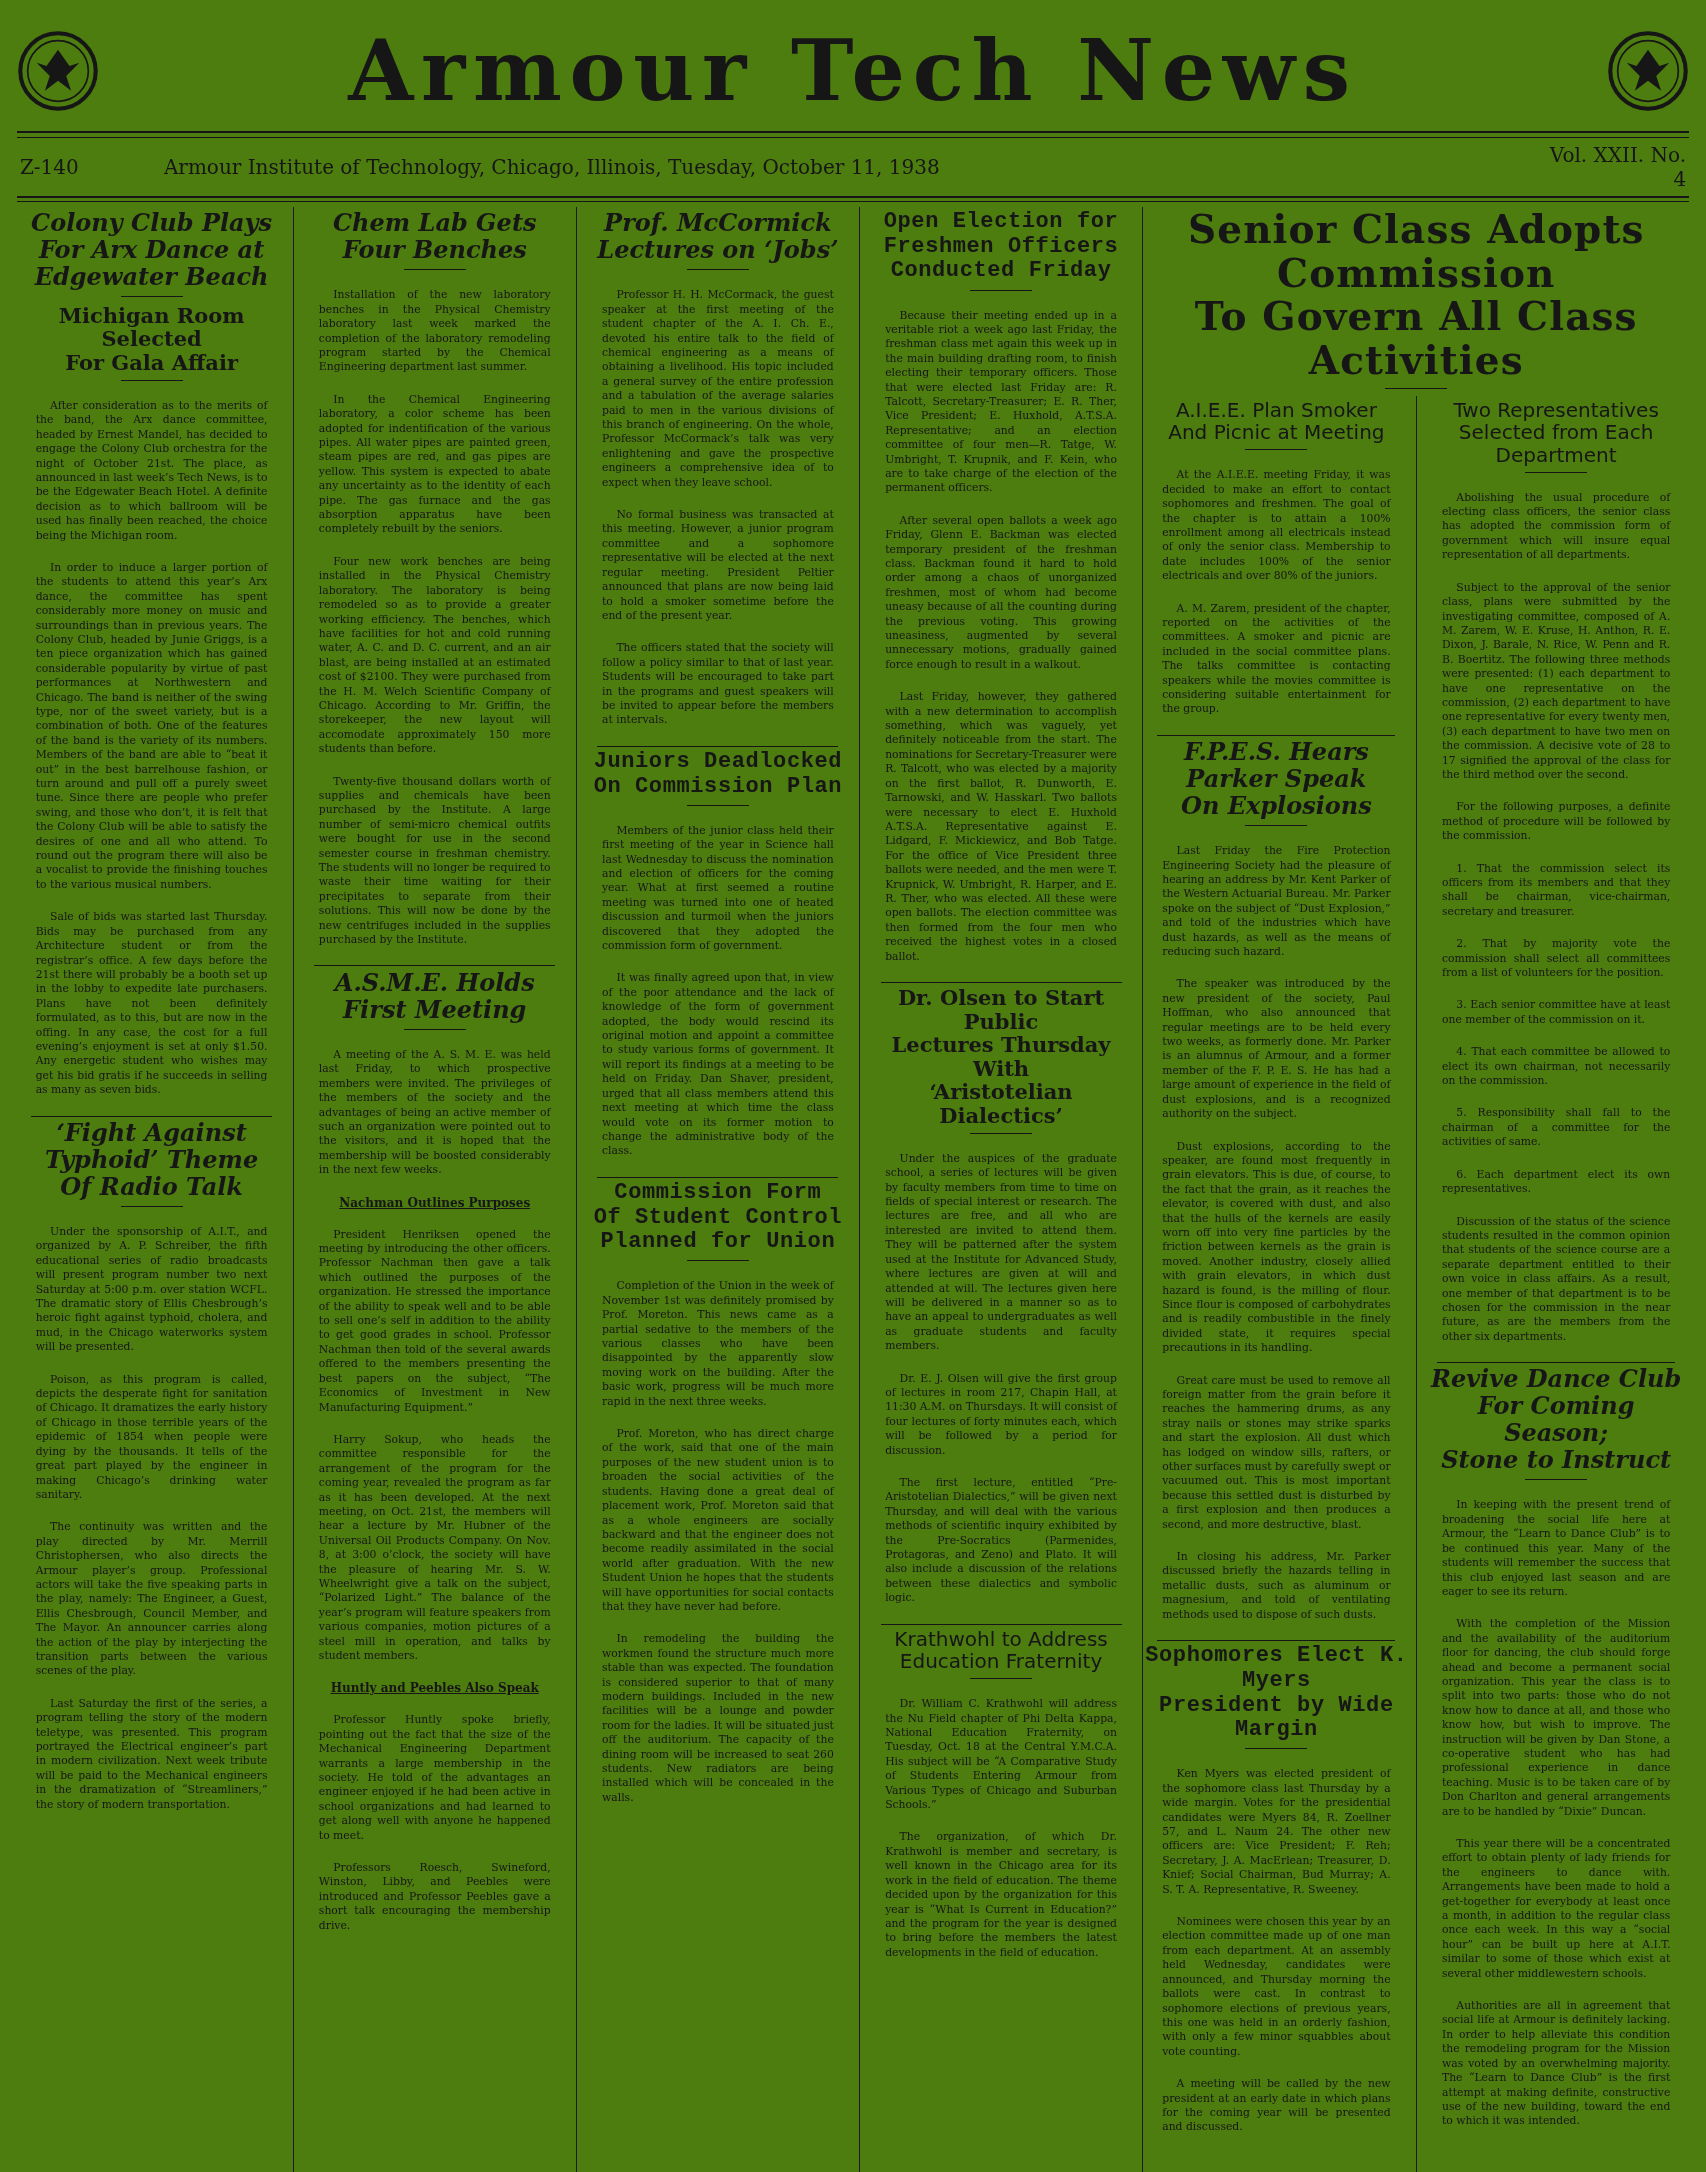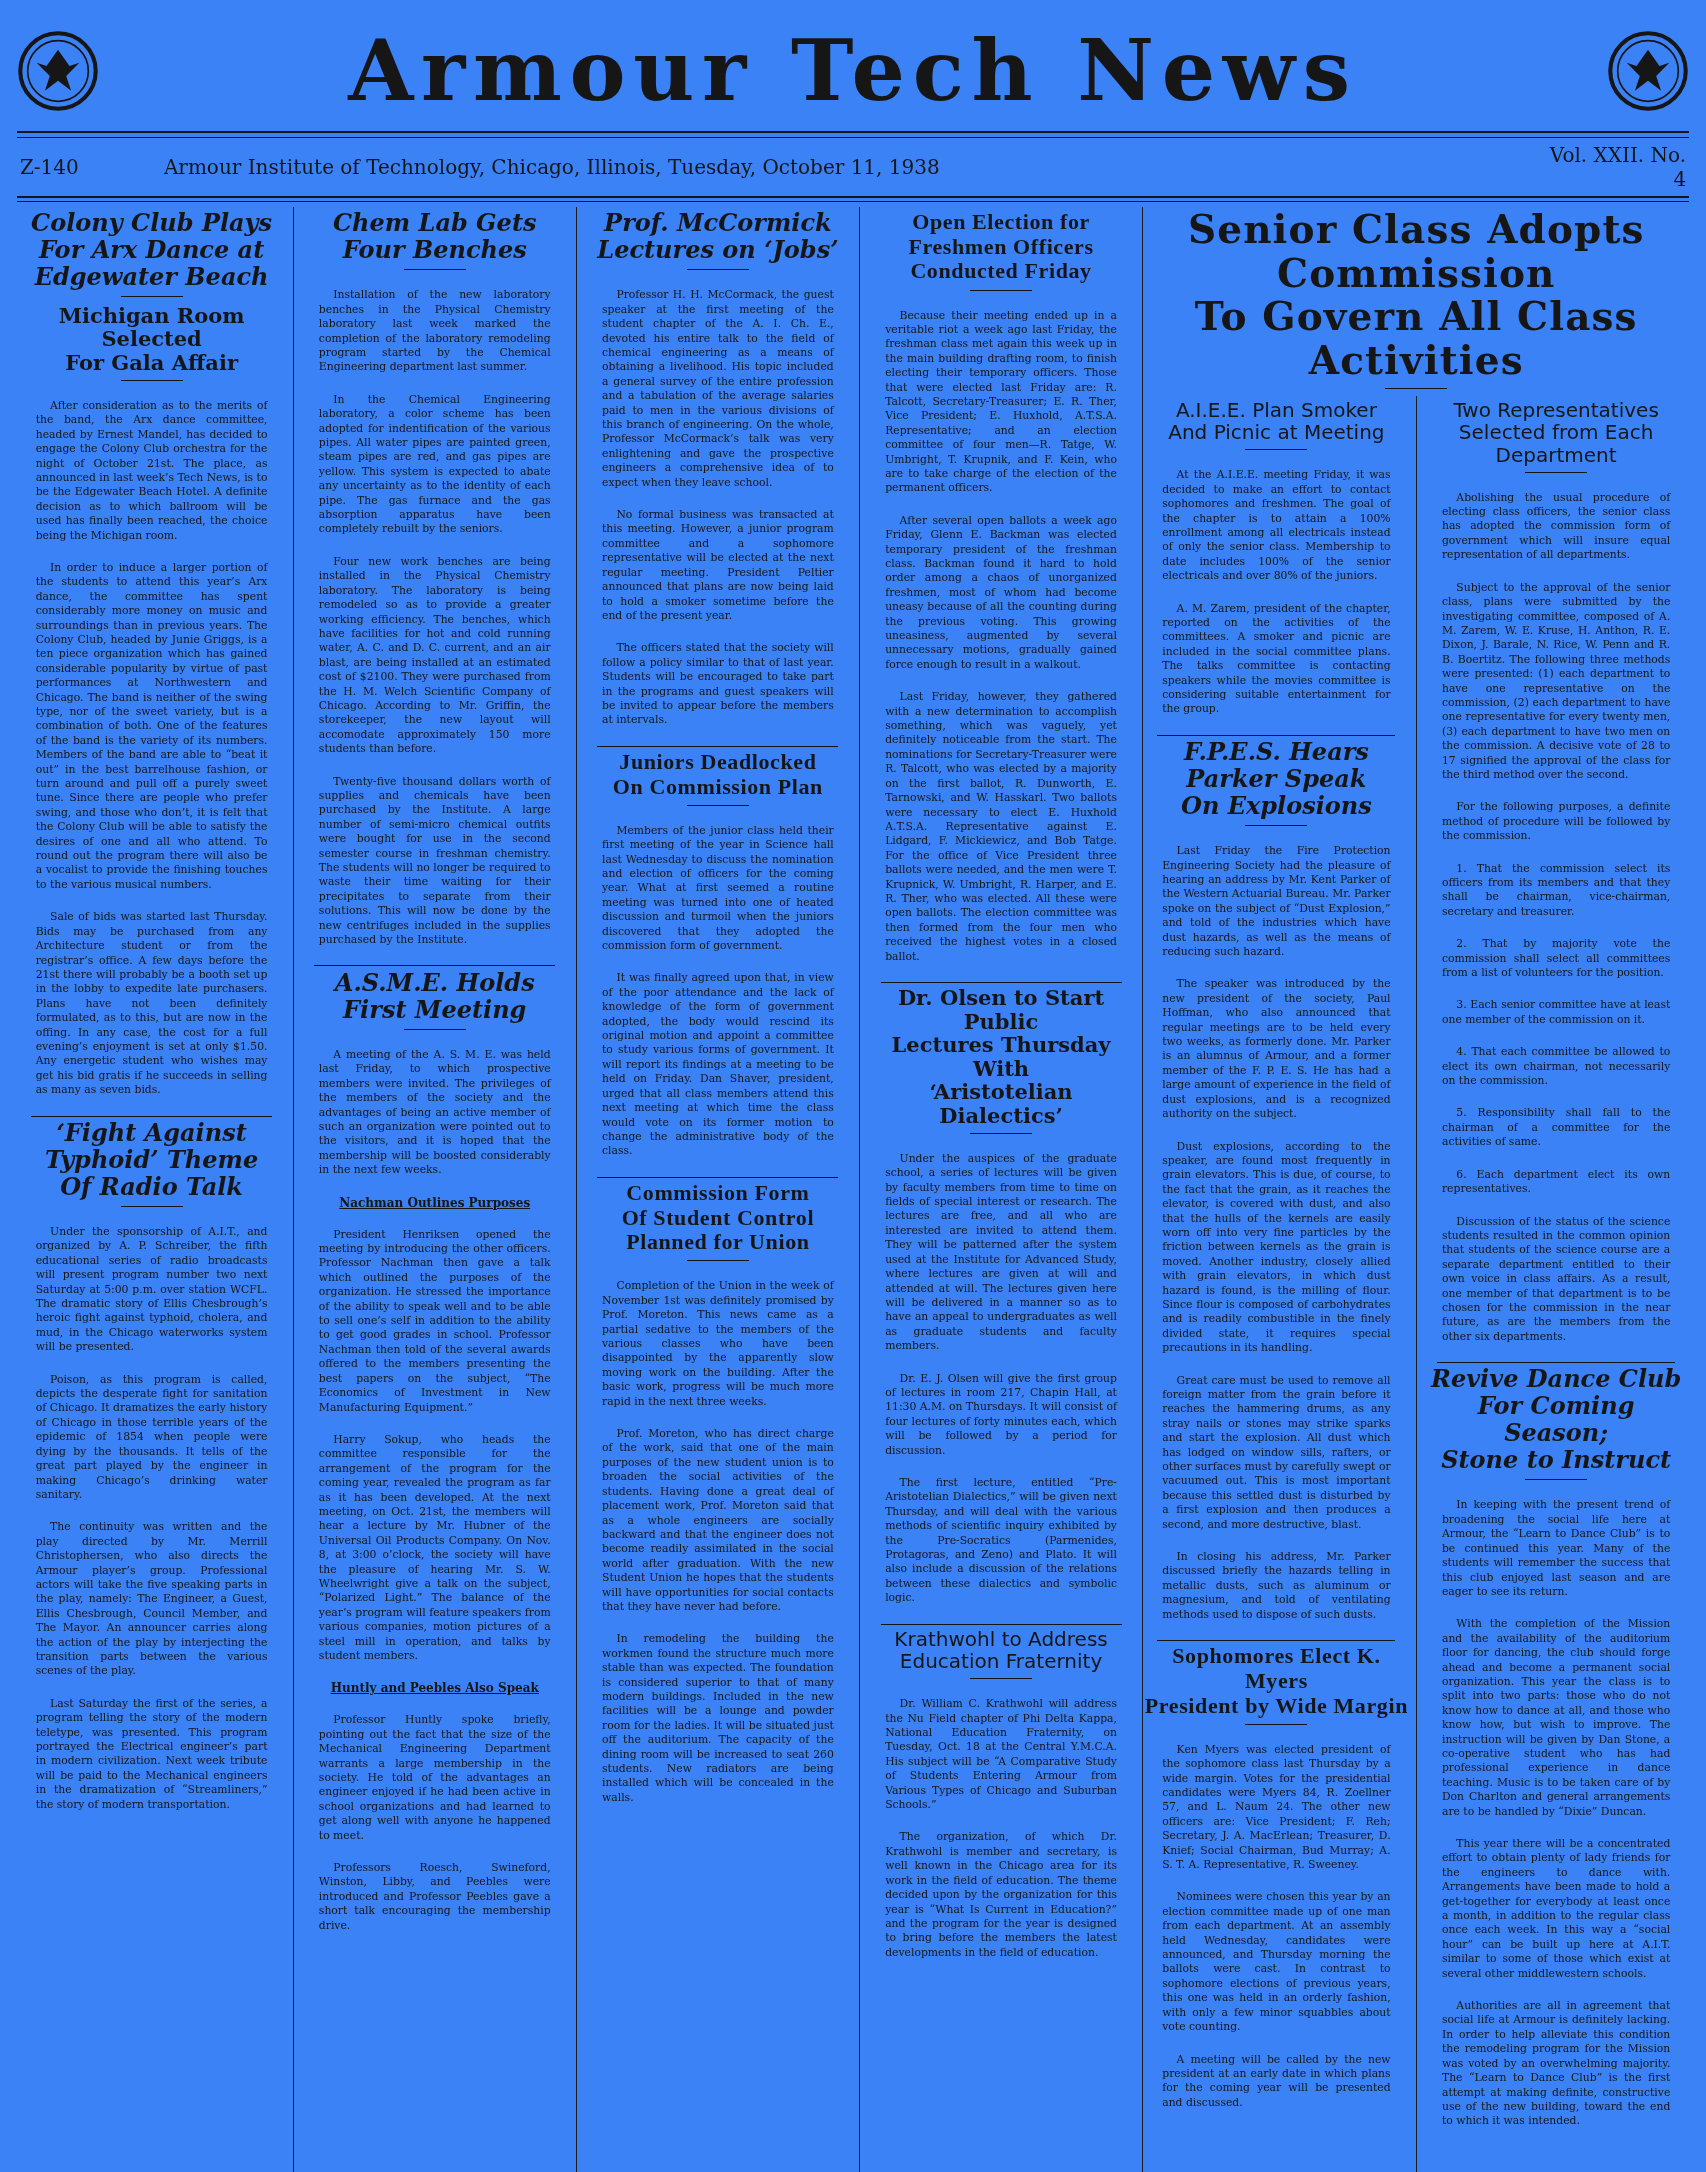--- a/index.html
+++ b/index.html
@@ -1,16 +1,16 @@
 <!DOCTYPE html>
 <html style="font-size:8.8px"><head>
 <meta charset="utf-8">
 <style>
   html,body{margin:0;padding:0;background:#dedbd4;}
-  .page{position:relative;width:1706px;height:2172px;margin:0 auto;background:#3b82f6;color:#161616;
+  .page{position:relative;width:1706px;height:2172px;margin:0 auto;background:#4d7c0f;color:#161616;
         box-sizing:border-box;padding:12px 16.6px;overflow:hidden;}
   
   .masthead{display:flex;align-items:center;justify-content:space-between;height:117px;}
   .seal{width:82px;height:82px;flex:0 0 auto;}
   .mast-title{flex:1;text-align:center;font-family:"DejaVu Serif",serif;font-weight:bold;
               font-size:84px;letter-spacing:7.7px;line-height:1;}
   .rule-double{height:3.9px;border-top:2.2px solid #161616;border-bottom:1.1px solid #161616;margin:1.7px 0;}
   .dateline{display:flex;justify-content:space-between;align-items:center;
             font-family:"DejaVu Serif",serif;font-size:20px;padding:3.3px 3.3px;}
   .dateline .dl-left{width:144px;}
@@ -21,21 +21,21 @@
   .col{flex:1;padding:0 7.2px;border-right:1.1px solid #1c1c1c;overflow:hidden;}
   .col.first{padding-left:1.1px;}
   .right-wrap{flex:2.04;display:flex;flex-direction:column;overflow:hidden;}
   .right-cols{display:flex;flex:1;overflow:hidden;}
   .right-cols .col.last{border-right:none;padding-right:1.1px;}
   
   .hl{text-align:center;white-space:pre-line;margin:3.3px 0 1.1px;line-height:1.12;}
   .hl-italic{font-family:"DejaVu Serif",serif;font-style:italic;font-weight:bold;font-size:24px;}
   .hl-bold{font-family:"DejaVu Serif",serif;font-weight:bold;font-size:21px;}
   .hl-sans{font-family:"DejaVu Sans",sans-serif;font-weight:normal;font-size:20px;}
-  .hl-outline{font-family:Liberation Serif, serif;font-weight:bold;font-size:22px;letter-spacing:0.6px;}
+  .hl-outline{font-family:Liberation Mono, monospace;font-weight:bold;font-size:22px;letter-spacing:0.6px;}
   .hl-banner{font-family:"DejaVu Serif",serif;font-weight:bold;font-size:39px;letter-spacing:1.1px;margin:1.1px 0 0;}
   .hrule{width:62px;border-top:1.7px solid #161616;margin:5.5px auto 6.6px;}
   .art-sep{width:90%;border-top:1.1px solid #161616;margin:8.8px auto 3.3px;}
   
   .para{font-family:"DejaVu Serif",serif;font-size:10.8px;line-height:14.4px;
         text-align:justify;text-indent:14.4px;margin:18px;}
   .subhead{font-family:"DejaVu Serif",serif;font-weight:bold;font-size:12px;text-align:center;margin:3.3px 0 1.7px;text-decoration:underline;}
 </style>
 </head>
 <body>

